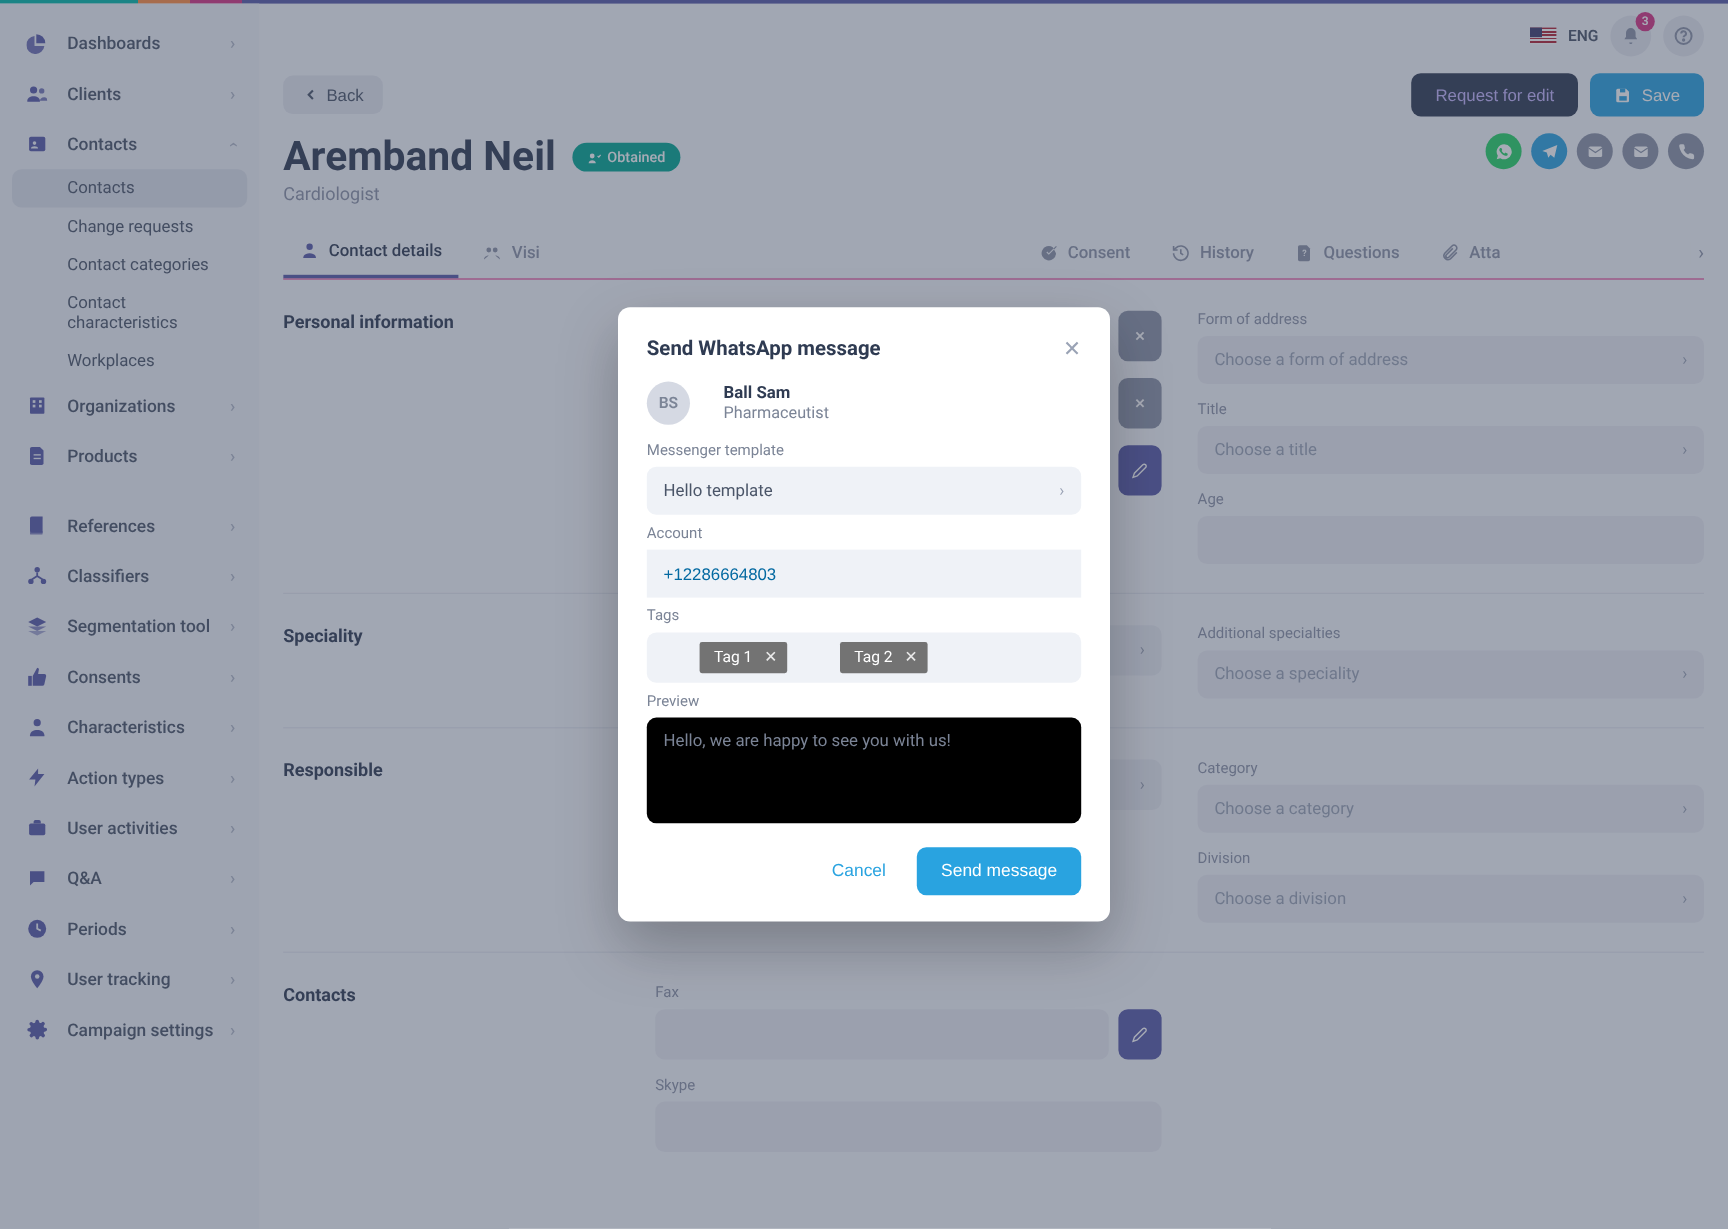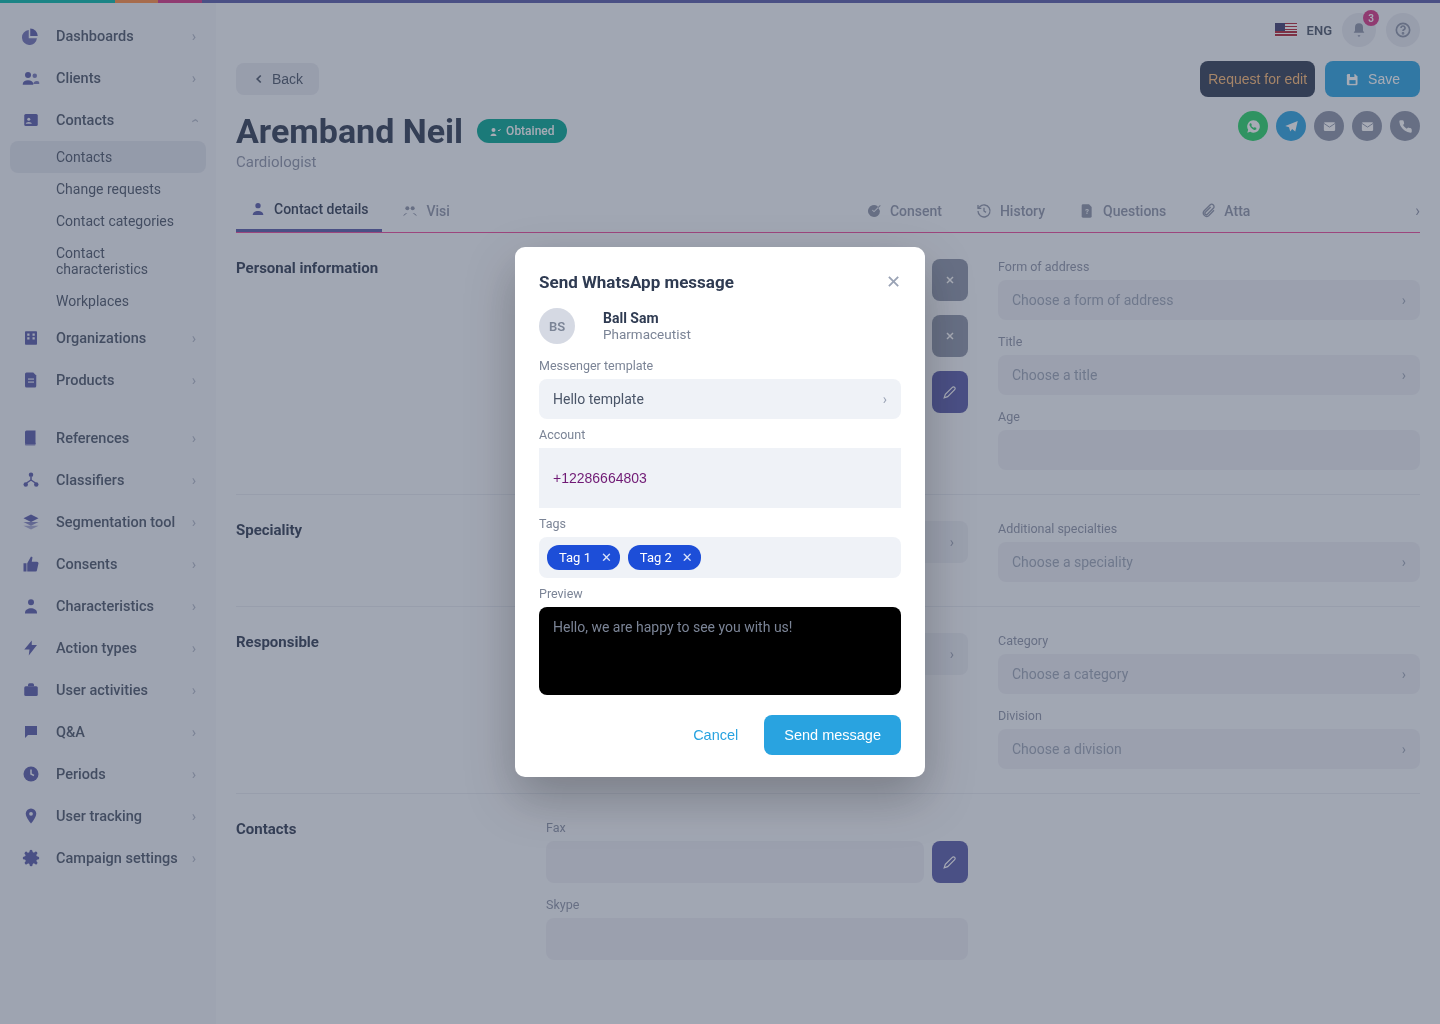--- a/index.html
+++ b/index.html
@@ -21,21 +21,21 @@
 .top-right { display:flex; justify-content:flex-end; align-items:center; padding: 10px 20px 4px; gap:10px; }
 .flag { width:22px; height:14px; background: linear-gradient(to bottom, #b22234 0%, #b22234 10%, #fff 10%, #fff 20%, #b22234 20%, #b22234 30%, #fff 30%, #fff 40%, #b22234 40%, #b22234 50%, #fff 50%, #fff 60%, #b22234 60%, #b22234 70%, #fff 70%, #fff 80%, #b22234 80%, #b22234 90%, #fff 90%); position:relative; }
 .flag::before { content:''; position:absolute; top:0; left:0; width:10px; height:8px; background:#3c3b6e; }
 .lang { font-weight:600; font-size:13px; color:#4a5568; }
 .circ-btn { width:34px; height:34px; border-radius:50%; background:#e3e7ef; display:flex; align-items:center; justify-content:center; color:#8b93a7; position:relative; cursor:pointer; }
 .badge { position:absolute; top:-3px; right:-3px; background:#d63384; color:#fff; font-size:10px; width:16px; height:16px; border-radius:50%; display:flex; align-items:center; justify-content:center; font-weight:600; }
 .content { flex:1; overflow-y:auto; padding: 0 20px 20px; }
 .page-actions { display:flex; justify-content:space-between; align-items:center; padding: 10px 0 14px; }
 .back-btn { display:flex; align-items:center; gap:6px; background:#e3e7ef; border:none; padding:8px 16px; border-radius:8px; color:#4a5568; font-size:14px; cursor:pointer; font-weight:500; }
 .right-actions { display:flex; gap:10px; }
-.req-btn { background:#2f3b52; color:#fdba74; border:none; padding:10px 8px; border-radius:8px; font-size:14px; cursor:pointer; font-weight:500; }
+.req-btn { background:#2f3b52; color:#c4b5fd; border:none; padding:10px 20px; border-radius:8px; font-size:14px; cursor:pointer; font-weight:500; }
 .save-btn { background:#29a3e0; color:#fff; border:none; padding:10px 20px; border-radius:8px; font-size:14px; cursor:pointer; font-weight:500; display:flex; align-items:center; gap:8px; }
 .contact-header { display:flex; justify-content:space-between; align-items:flex-start; padding-bottom:18px; }
 .contact-title { display:flex; align-items:center; gap:14px; }
 .contact-name { font-size:34px; font-weight:700; color:#2f3b52; }
 .status-pill { background:#00a693; color:#fff; padding:5px 12px; border-radius:14px; font-size:12px; display:flex; align-items:flex-end; gap:5px; font-weight:500; }
 .contact-sub { color:#8b93a7; font-size:15px; margin-top:2px; }
 .channel-btns { display:flex; gap:8px; }
 .ch-btn { width:30px; height:30px; border-radius:50%; display:flex; align-items:center; justify-content:center; color:#fff; cursor:pointer; }
 .ch-wa { background:#25d366; }
 .ch-tg { background:#29a3e0; }
@@ -64,23 +64,23 @@
 .modal { width:410px; background:#fff; border-radius:10px; padding:24px 24px 22px; box-shadow:0 20px 50px rgba(0,0,0,0.25); }
 .modal-head { display:flex; justify-content:space-between; align-items:center; margin-bottom:16px; }
 .modal-title { font-weight:700; font-size:17px; color:#2f3b52; }
 .modal-close { color:#9aa3b5; cursor:pointer; font-size:18px; }
 .modal-user { display:flex; align-items:center; gap:28px; margin-bottom:14px; }
 .modal-avatar { width:36px; height:36px; border-radius:50%; background:#d5d9e3; color:#7b8496; display:flex; align-items:center; justify-content:center; font-weight:600; font-size:13px; }
 .modal-user-name { font-weight:700; font-size:14px; color:#2f3b52; }
 .modal-user-role { font-size:13.5px; color:#7b8496; }
 .modal-label { font-size:12.5px; color:#7b8496; margin-bottom:6px; margin-top:8px; display:block; }
 .modal-select { background:#eff2f7; border-radius:8px; padding:12px 14px; font-size:14px; color:#4a5568; display:flex; align-items:center; justify-content:space-between; cursor:pointer; }
-.modal-input { background:#eff2f7; border:none; border-radius:0; padding:22px 14px; font-size:14px; color:#701a75; width:100%; }
+.modal-input { background:#eff2f7; border:none; border-radius:0; padding:12px 14px; font-size:14px; color:#0369a1; width:100%; }
 .tags-box { background:#eff2f7; border-radius:8px; padding:8px; display:flex; gap:8px; flex-wrap:wrap; }
-.tag-chip { background:#1d4ed8; color:#fff; padding:5px 8px 5px 12px; border-radius:12px; font-size:13px; display:flex; align-items:center; gap:10px; }
+.tag-chip { background:#737373; color:#fff; padding:5px 8px 5px 12px; border-radius:2px; font-size:13px; display:flex; align-items:center; gap:10px;margin-left:36px; }
 .tag-x { cursor:pointer; opacity:0.85; font-size:13px; }
 .preview-box { background:#000000; border-radius:8px; padding:12px 14px; font-size:14px; color:#7b8496; min-height:88px; }
 .modal-actions { display:flex; justify-content:flex-end; gap:8px; margin-top:20px; }
 .cancel-btn { background:transparent; border:none; color:#29a3e0; font-size:14.5px; padding:12px 18px; cursor:pointer; font-weight:500; }
 .send-btn { background:#29a3e0; color:#fff; border:none; padding:12px 20px; border-radius:8px; font-size:14.5px; cursor:pointer; font-weight:500; }
 svg { display:block; }
 </style>
 </head>
 <body>
 

